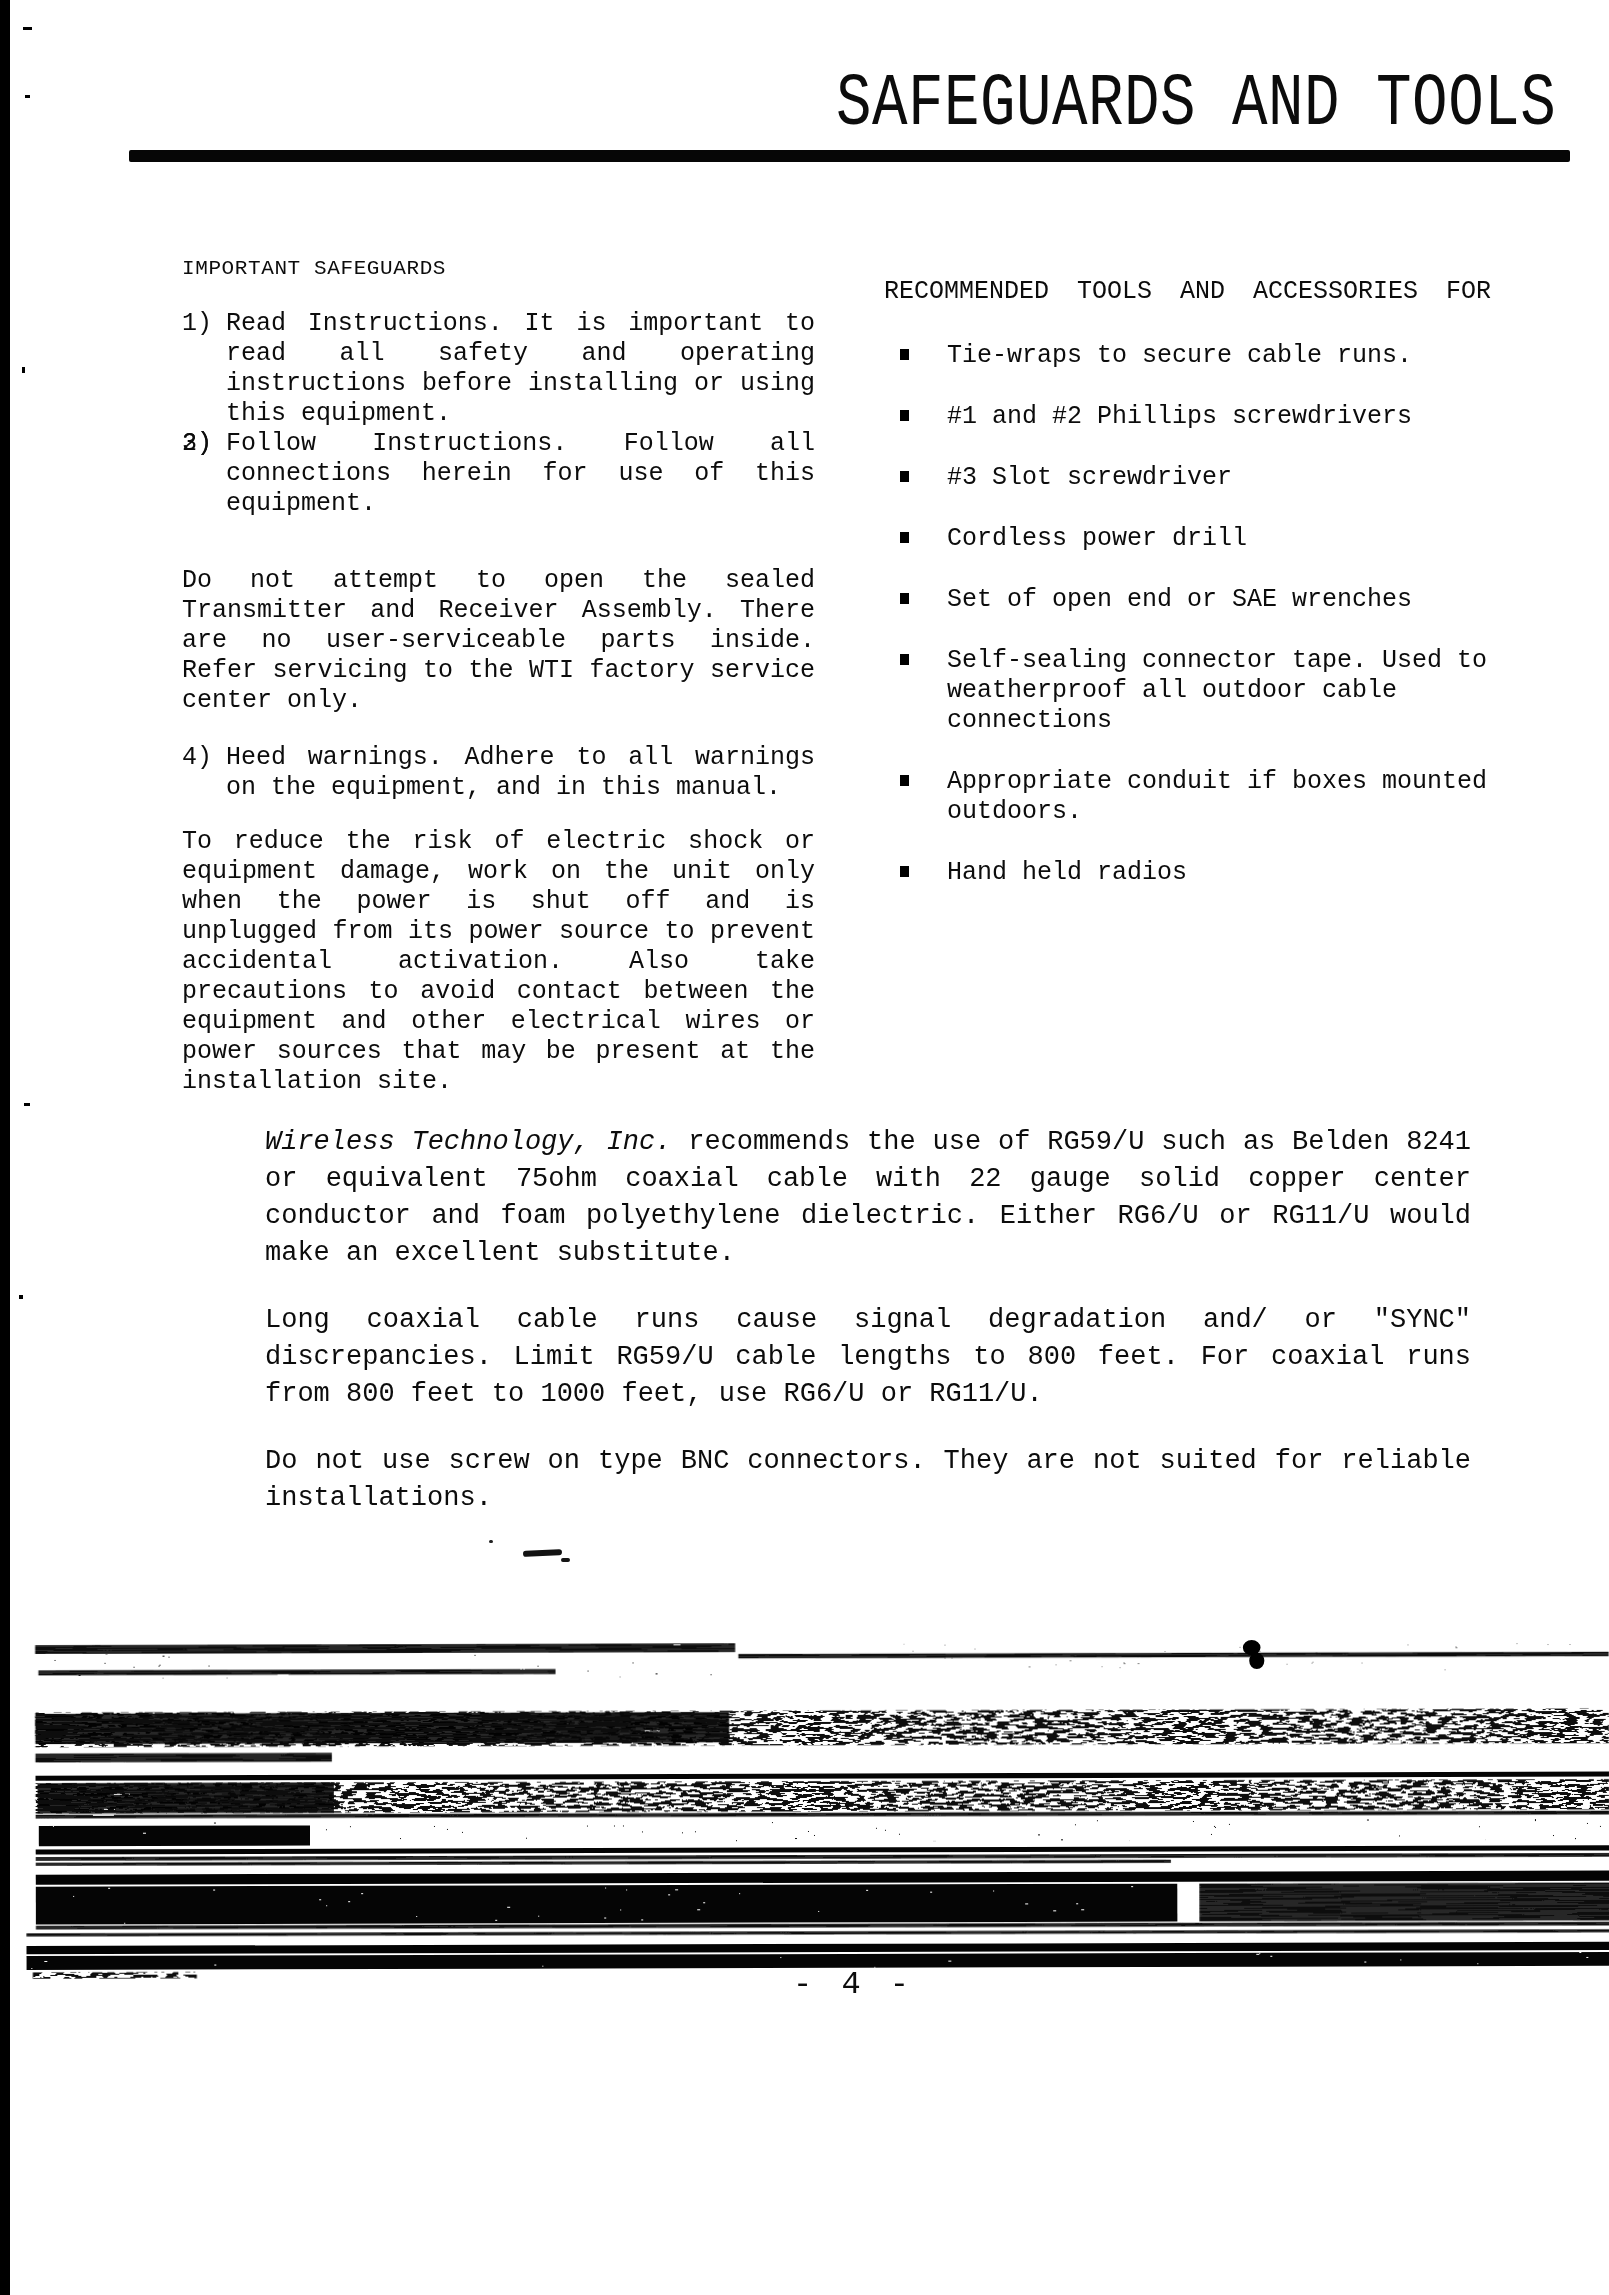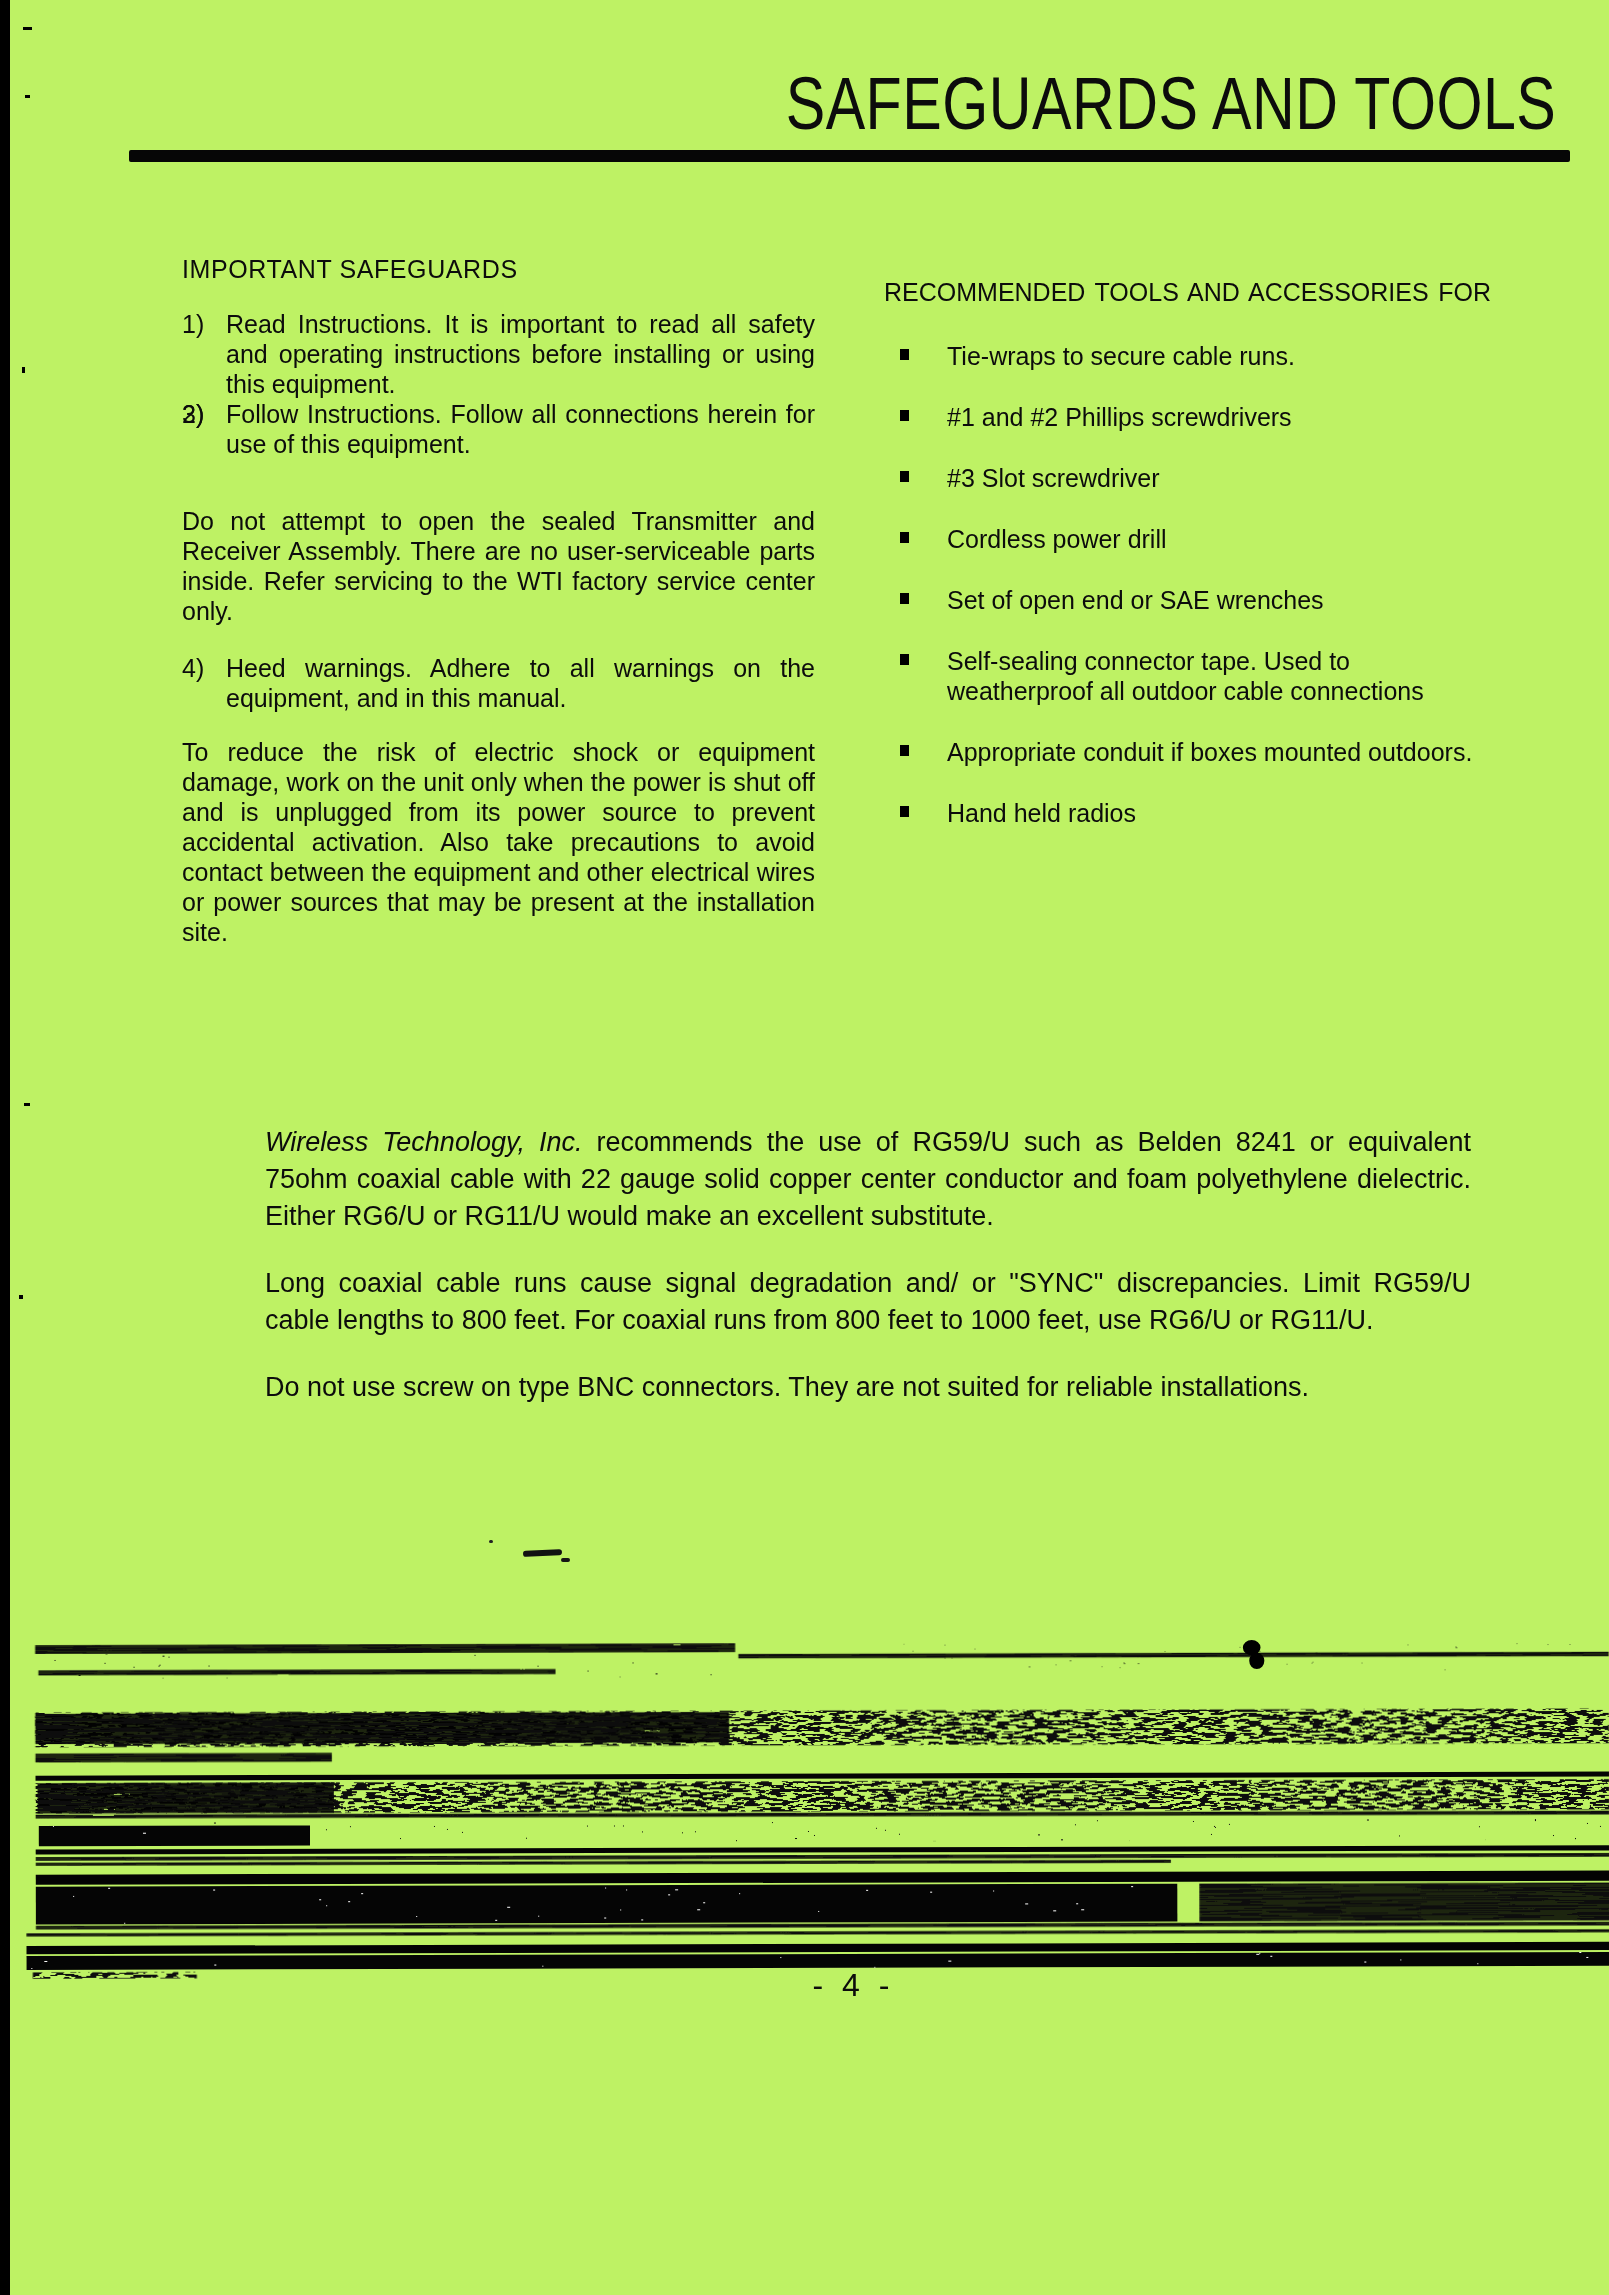--- a/index.html
+++ b/index.html
@@ -1,42 +1,42 @@
 <!DOCTYPE html>
 <html style="font-size:10px"><head>
 <meta charset="utf-8">
 <style>
   html,body{margin:0;padding:0;background:#777;}
   .page{
     position:relative;
     width:1610px;height:2295px;
-    background:#bef264;
+    background:#ffffff;
     overflow:hidden;
-    font-family:Liberation Sans, sans-serif;
+    font-family:Liberation Mono, monospace;
     color:#0c0c0c;
   }
   
   .edge-strip{position:absolute;left:0;top:0;width:10px;height:2295px;background:#000;}
   .gutter-speck{position:absolute;background:#000;}
 
   
   .title{
     position:absolute;top:63px;right:54px;
     font-size:74px;line-height:82px;font-weight:normal;margin:0;
     letter-spacing:0.6px;white-space:nowrap;
     transform:scaleX(0.8);transform-origin:100% 50%;
   }
   .title-rule{position:absolute;left:129px;top:150px;width:1441px;height:12px;background:#060606;border-radius:1.9px;}
 
   
   .left-col{
     position:absolute;left:182px;top:254px;width:633px;
     font-size:25px;line-height:30px;text-align:justify;
   }
-  .left-col h2{font-size:25px;line-height:30px;font-weight:normal;letter-spacing:0.6px;margin:0 0 25px 0;text-align:left;}
+  .left-col h2{font-size:21px;line-height:30px;font-weight:normal;letter-spacing:0.6px;margin:0 0 25px 0;text-align:left;}
   .li{position:relative;padding-left:44px;}
   .li .num{position:absolute;left:0;top:0;}
   .para-warning{margin:47px 0 0 0;}
   .item4{margin-top:26.5px;}
   .para-shock{margin:24.6px 0 0 0;}
 
   
   .right-col{
     position:absolute;left:884px;top:278px;width:607px;
     font-size:25px;line-height:30px;

